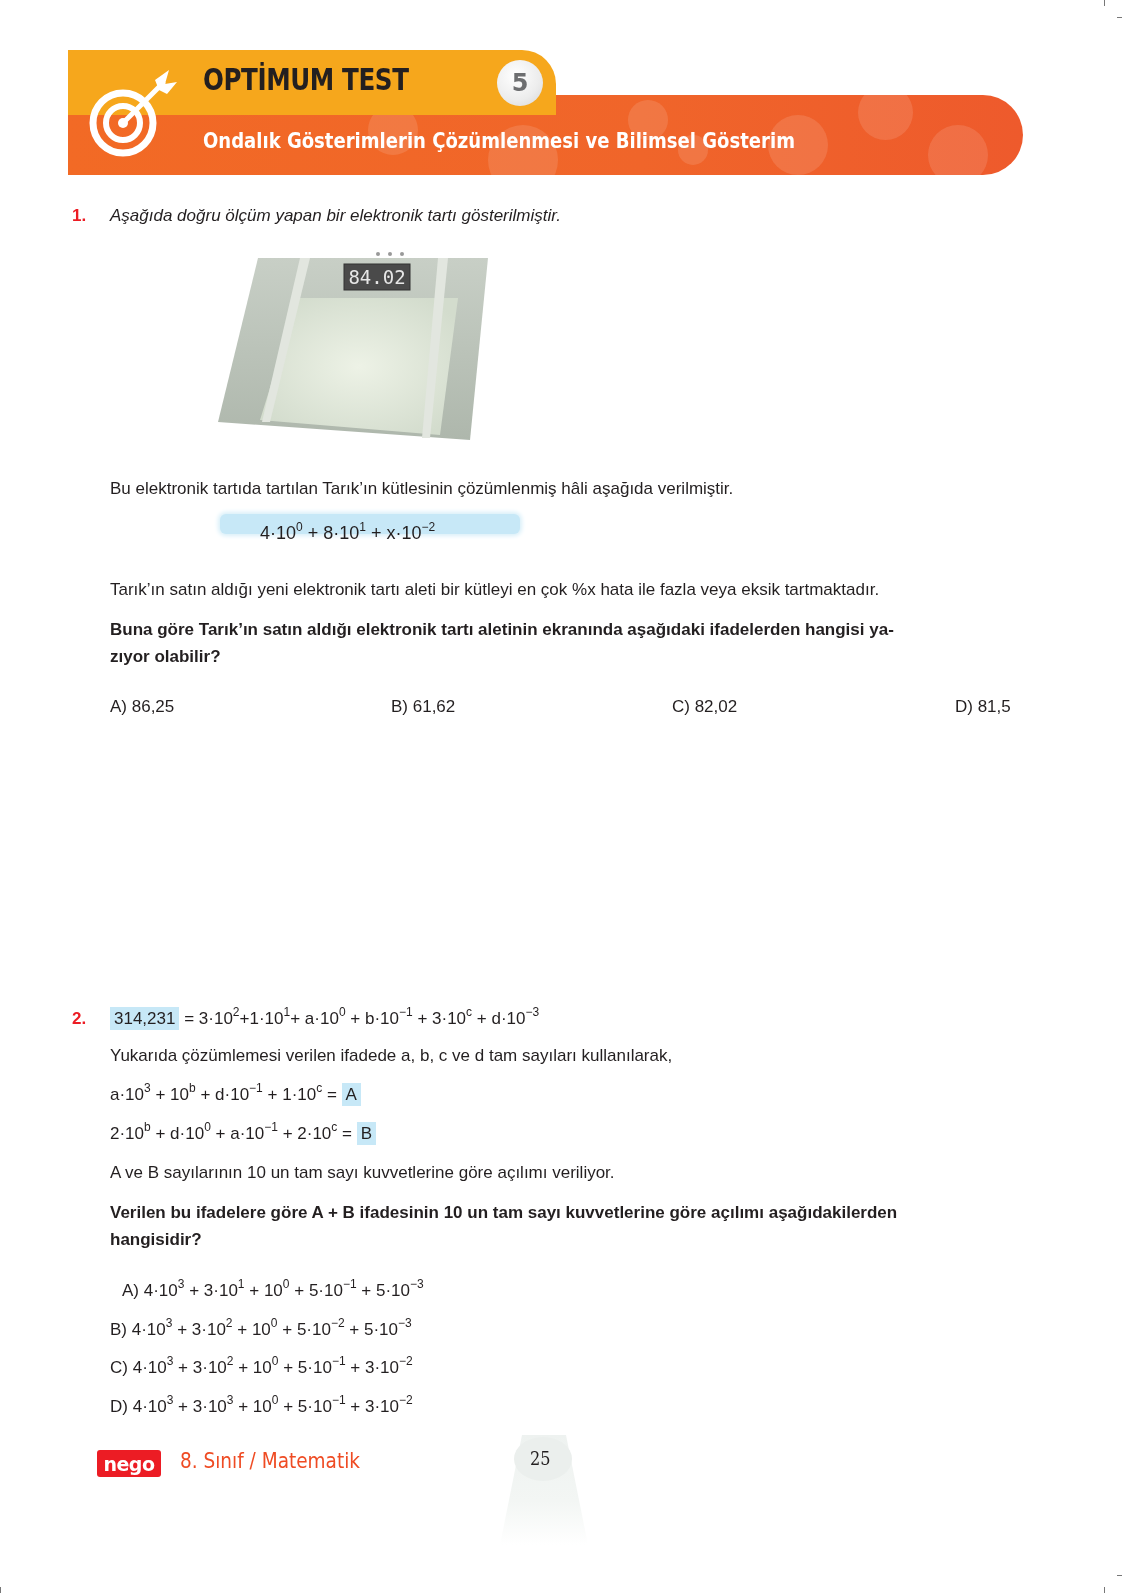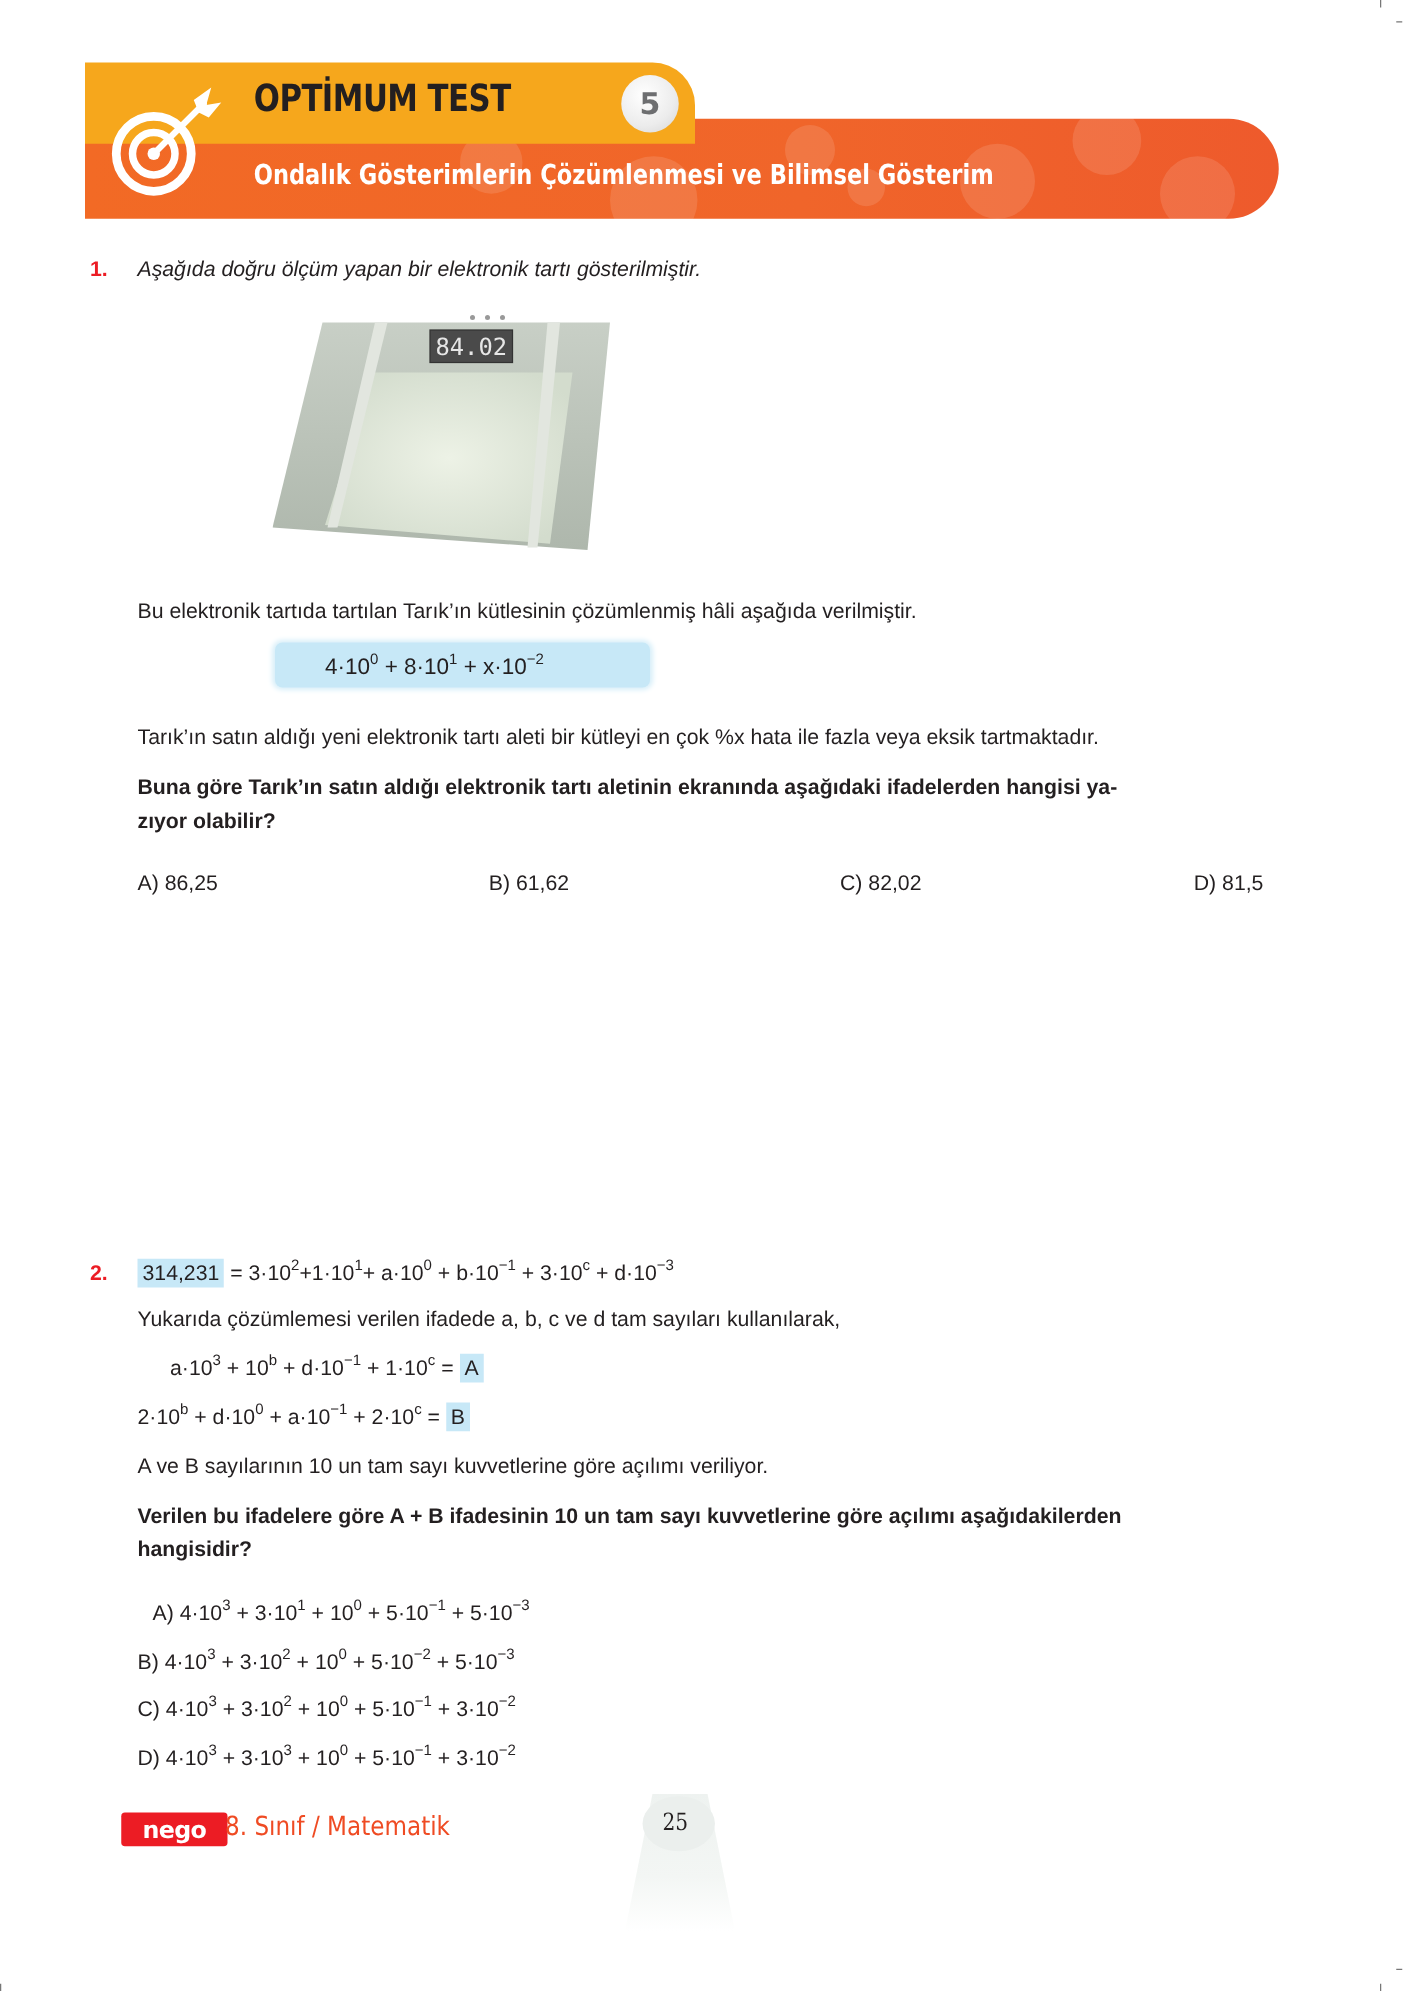--- a/index.html
+++ b/index.html
@@ -29,30 +29,30 @@
   .target-icon { position: absolute; left: 85px; top: 68px; width: 95px; height: 90px; }
 
   
   .qnum { position: absolute; font-weight: bold; font-size: 17px; color: #ec1c24; }
   .text { position: absolute; font-size: 17px; color: #231f20; white-space: nowrap; }
   .bold { font-weight: bold; }
   sup { font-size: 12px; vertical-align: 8px; line-height: 0; }
 
   .scale { position: absolute; left: 218px; top: 250px; width: 272px; height: 190px; }
 
-  .formula-box { position: absolute; left: 220px; top: 514px; width: 300px; height: 36px;
+  .formula-box { position: absolute; left: 220px; top: 514px; width: 300px; height: 20px;
      background: #c7e8f7; border-radius: 6px; box-shadow: 0 0 4px 2px #d8eff9; }
   .formula-box .f { position: absolute; left: 40px; top: 9px; font-size: 18px; white-space: nowrap; }
 
   .hl { background: #c7e8f7; padding: 2px 4px; text-align: right; }
 
   .opt { position: absolute; font-size: 17px; white-space: nowrap; }
 
   
-  .logo { position: absolute; left: 97px; top: 1450px; width: 85px; height: 27px; background: #ec1c24;
+  .logo { position: absolute; left: 97px; top: 1450px; width: 64px; height: 27px; background: #ec1c24;
      border-radius: 3px; color: #fff; font-family: "DejaVu Sans", sans-serif; font-weight: bold; font-size: 19px;
      display:flex; align-items:center; justify-content:center; letter-spacing: -0.5px; }
   .footer-text { position: absolute; left: 180px; top: 1449px; font-family: "DejaVu Sans", sans-serif;
      font-size: 21px; color: #ef4b23; transform: scaleX(0.88); transform-origin: left center; white-space: nowrap; }
   .page-tab { position: absolute; left: 500px; top: 1435px; width: 88px; height: 110px;
      background: linear-gradient(180deg, #eef2f0 0%, #f3f6f4 60%, rgba(243,246,244,0) 100%);
      clip-path: polygon(25% 0, 75% 0, 100% 100%, 0 100%); }
   .page-circle { position: absolute; left: 514px; top: 1437px; width: 58px; height: 44px;
      border-radius: 50%; background: #ebefed; }
   .page-num { position: absolute; left: 530px; top: 1447px; font-family: "DejaVu Serif", serif;
@@ -133,21 +133,21 @@
   <div class="opt" style="left:672px;top:697px;">C) 82,02</div>
   <div class="opt" style="left:955px;top:697px;">D) 81,5</div>
 </div>
 
 <div>
   <div class="qnum" style="left:72px;top:1009px;">2.</div>
   <div class="text" style="left:110px;top:1009px;"><span class="hl">314,231</span><span class="terms"><span> = 3·10</span><sup>2</sup><span>+1·10</span><sup>1</sup><span>+ a·10</span><sup>0</sup><span> + b·10</span><sup>−1</sup><span> + 3·10</span><sup>c</sup><span> + d·10</span><sup>−3</sup></span></div>
 
   <div class="text" style="left:110px;top:1046px;">Yukarıda çözümlemesi verilen ifadede a, b, c ve d tam sayıları kullanılarak,</div>
 
-  <div class="text" style="left:110px;top:1085px;margin-left:26px;"><span class="terms"><span>a·10</span><sup>3</sup><span> + 10</span><sup>b</sup><span> + d·10</span><sup>−1</sup><span> + 1·10</span><sup>c</sup></span><span> = </span><span class="hl">A</span></div>
+  <div class="text" style="left:110px;top:1085px;"><span class="terms"><span>a·10</span><sup>3</sup><span> + 10</span><sup>b</sup><span> + d·10</span><sup>−1</sup><span> + 1·10</span><sup>c</sup></span><span> = </span><span class="hl">A</span></div>
 
   <div class="text" style="left:110px;top:1124px;"><span class="terms"><span>2·10</span><sup>b</sup><span> + d·10</span><sup>0</sup><span> + a·10</span><sup>−1</sup><span> + 2·10</span><sup>c</sup></span><span> = </span><span class="hl">B</span></div>
 
   <div class="text" style="left:110px;top:1163px;">A ve B sayılarının 10 un tam sayı kuvvetlerine göre açılımı veriliyor.</div>
   <div class="text bold" style="left:110px;top:1203px;">Verilen bu ifadelere göre A + B ifadesinin 10 un tam sayı kuvvetlerine göre açılımı aşağıdakilerden</div>
   <div class="text bold" style="left:110px;top:1230px;">hangisidir?</div>
 
   <div class="opt" style="left:110px;top:1281px;margin-left:12px;"><span>A)</span><span class="terms"><span> 4·10</span><sup>3</sup><span> + 3·10</span><sup>1</sup><span> + 10</span><sup>0</sup><span> + 5·10</span><sup>−1</sup><span> + 5·10</span><sup>−3</sup></span></div>
   <div class="opt" style="left:110px;top:1320px;"><span>B)</span><span class="terms"><span> 4·10</span><sup>3</sup><span> + 3·10</span><sup>2</sup><span> + 10</span><sup>0</sup><span> + 5·10</span><sup>−2</sup><span> + 5·10</span><sup>−3</sup></span></div>
   <div class="opt" style="left:110px;top:1358px;"><span>C)</span><span class="terms"><span> 4·10</span><sup>3</sup><span> + 3·10</span><sup>2</sup><span> + 10</span><sup>0</sup><span> + 5·10</span><sup>−1</sup><span> + 3·10</span><sup>−2</sup></span></div>

